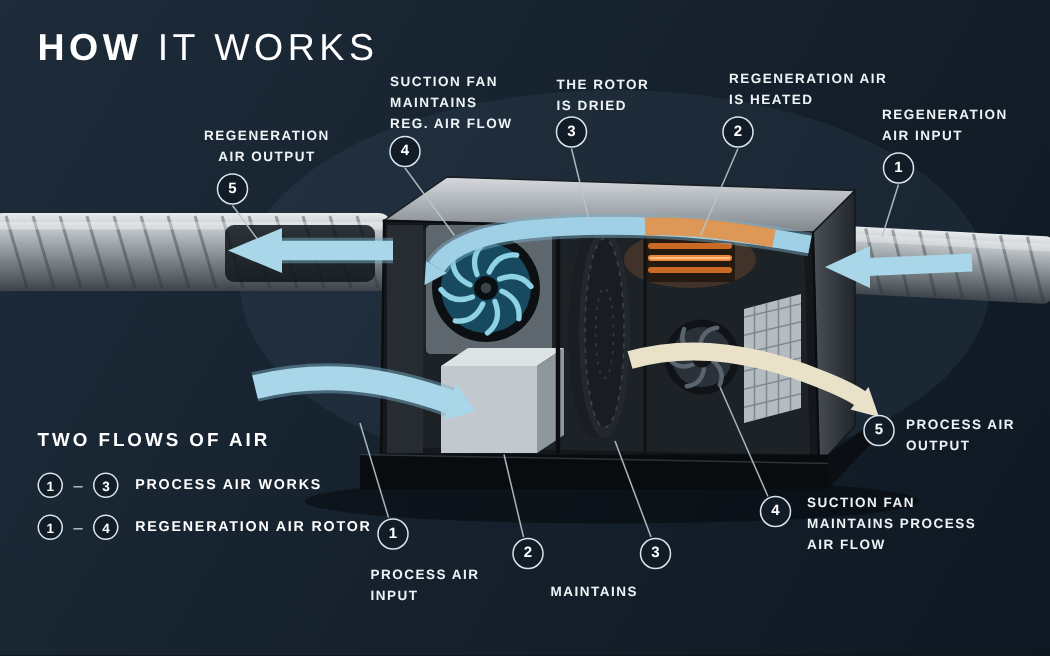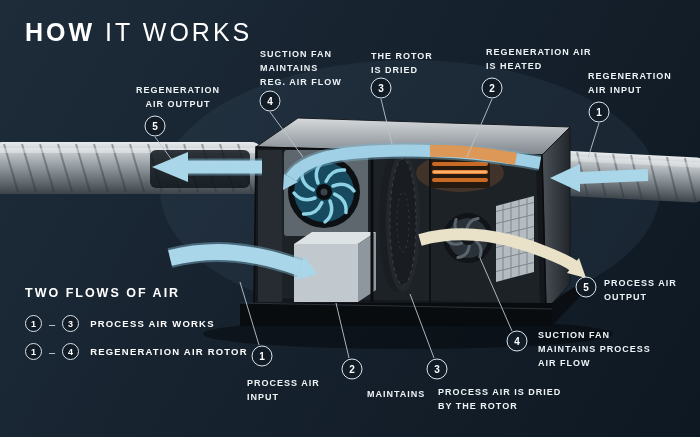--- a/index.html
+++ b/index.html
@@ -252,22 +252,20 @@
 IS DRIED</div>
   <div class="callout-label" style="left:486px;top:46px">REGENERATION AIR
 IS HEATED</div>
   <div class="callout-label" style="left:588px;top:70px">REGENERATION
 AIR INPUT</div>
   <div class="callout-label" style="left:604px;top:277px">PROCESS AIR
 OUTPUT</div>
   <div class="callout-label" style="left:538px;top:329px">SUCTION FAN
 MAINTAINS PROCESS
 AIR FLOW</div>
-  <div class="callout-label" style="left:438px;top:386px">PROCESS AIR IS DRIED
-BY THE ROTOR</div>
   <div class="callout-label" style="left:367px;top:388px">MAINTAINS</div>
   <div class="callout-label" style="left:247px;top:377px">PROCESS AIR
 INPUT</div>
 
   <div class="badge" style="left:155px;top:126px">5</div>
   <div class="badge" style="left:270px;top:101px">4</div>
   <div class="badge" style="left:381px;top:88px">3</div>
   <div class="badge" style="left:492px;top:88px">2</div>
   <div class="badge" style="left:599px;top:112px">1</div>
   <div class="badge" style="left:586px;top:287px">5</div>

